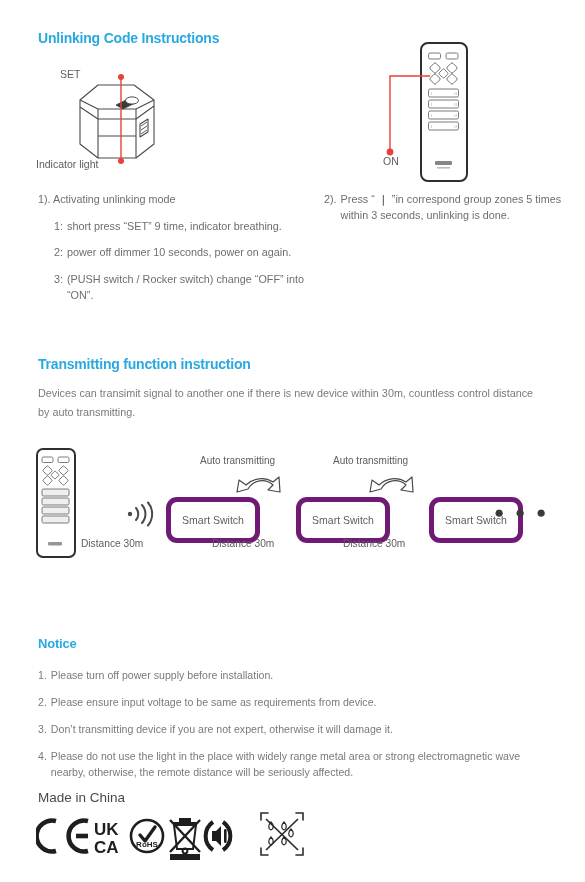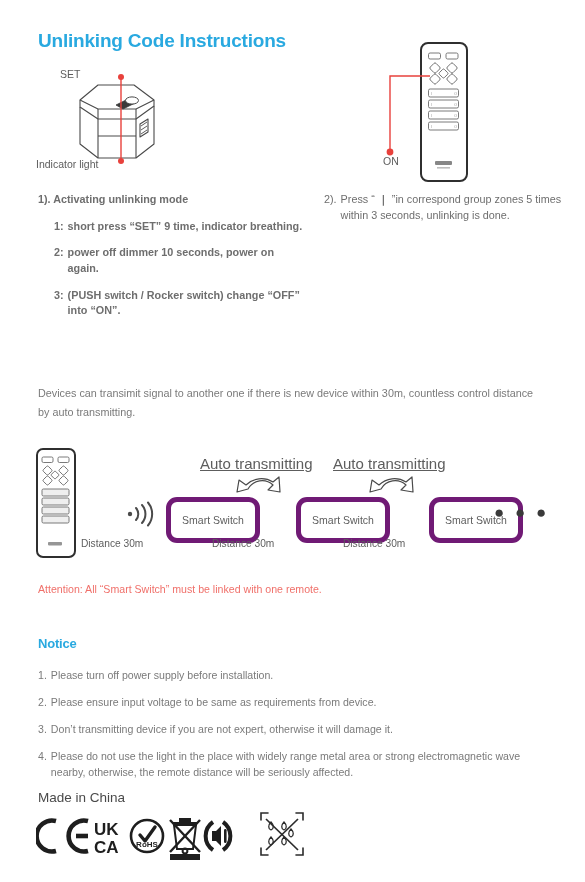--- a/index.html
+++ b/index.html
@@ -4,58 +4,58 @@
 <style>
   html,body{margin:0;padding:0;}
   body{
     width:585px;height:882px;background:#ffffff;
     font-family:"Liberation Sans","DejaVu Sans",sans-serif;
     color:#6e6e6e;position:relative;overflow:hidden;
   }
   .page{position:relative;width:585px;height:882px;}
 
   h2.section-title{
-    margin:0;font-size:19px;font-weight:bold;color:#29a9e0;
+    margin:0;font-size:14px;font-weight:bold;color:#29a9e0;
     letter-spacing:-0.2px;
   }
   .sec-unlink{position:absolute;left:38px;top:30px;}
   .sec-trans{position:absolute;left:38px;top:356px;}
   .sec-notice{position:absolute;left:38px;top:636px;}
   h2.notice-title{font-size:13px;}
 
   
   .dimmer-wrap{position:absolute;left:36px;top:62px;width:280px;height:115px;}
   .lbl{position:absolute;font-size:10.5px;color:#5d5d5d;white-space:nowrap;text-align:center;}
   .lbl-set{left:60px;top:68px;}
   .lbl-ind{left:36px;top:158px;}
 
   
   .remote-big{position:absolute;left:420px;top:42px;}
   .lbl-on{position:absolute;left:383px;top:155px;font-size:10.5px;color:#5d5d5d;}
 
   
-  .col-left{position:absolute;left:38px;top:192px;width:268px;font-weight:bold;}
+  .col-left{position:absolute;left:38px;top:192px;width:268px;}
   .col-right{position:absolute;left:324px;top:192px;width:248px;}
   .step{font-size:10.8px;line-height:1.45;color:#6e6e6e;margin:0 0 11px 0;}
   .sub{margin:0 0 11px 16px;font-size:10.8px;line-height:1.45;color:#6e6e6e;}
   .sub:last-child{margin-bottom:0;}
   .attention-bold{font-size:11px;font-weight:bold;color:#4a4a4a;line-height:1.5;margin:22px 0 0 0;}
   .hang{display:flex;gap:4px;}
   .hang .n{flex:0 0 auto;}
   .hang .t{flex:1 1 auto;}
 
   
   .trans-body{position:absolute;left:38px;top:384px;width:500px;
     font-size:10.8px;line-height:1.75;color:#7a7a7a;}
   .trans-diagram{position:absolute;left:30px;top:445px;width:545px;height:115px;}
   .sw-box{position:absolute;border:5px solid #701a75;border-radius:11px;
     width:84px;height:36px;display:flex;align-items:center;justify-content:center;
     font-size:10.5px;color:#5d5d5d;background:#fff;}
   .dist{position:absolute;font-size:10.2px;color:#5d5d5d;white-space:nowrap;}
-  .autotx{position:absolute;font-size:15px;color:#5d5d5d;white-space:nowrap;text-decoration:underline;}
+  .autotx{position:absolute;font-size:10px;color:#5d5d5d;white-space:nowrap;}
   .dots{position:absolute;font-size:17px;color:#3a3a3a;letter-spacing:3px;}
   .attention-red{position:absolute;left:38px;top:583px;font-size:10.6px;color:#f0706a;}
 
   
   .notice-list{position:absolute;left:38px;top:668px;width:510px;}
   .notice-item{font-size:10.6px;line-height:1.5;color:#7a7a7a;margin-bottom:11px;display:flex;gap:4px;}
   .notice-item .n{flex:0 0 auto;}
 
   
   .made{position:absolute;left:38px;top:790px;font-size:13.5px;color:#4a4a4a;}
@@ -157,20 +157,21 @@
     </div>
   </div>
 
   <div class="col-right">
     <div class="step hang">
       <span class="n">2).</span>
       <span class="t"><span>Press “</span><span style="font-weight:bold;color:#3a3a3a;padding:0 4px;">❘</span><span>”in correspond group zones 5 times within 3 seconds, unlinking is done.</span></span>
     </div>
   </div>
 
+  <h2 class="section-title sec-trans">Transmitting function instruction</h2>
   <div class="trans-body">Devices can transimit signal to another one if there is new device within 30m, countless control distance by auto transmitting.</div>
 
   <div class="trans-diagram">
 
     <svg style="position:absolute;left:6px;top:3px;" width="40" height="110" viewBox="0 0 40 110">
       <rect x="1" y="1" width="38" height="108" rx="6" fill="#fff" stroke="#2f2f2f" stroke-width="2"></rect>
       <g stroke="#6b6b6b" stroke-width="0.9" fill="#fff">
         <rect x="6" y="9" width="11" height="5.5" rx="1.4"></rect>
         <rect x="22" y="9" width="11" height="5.5" rx="1.4"></rect>
       </g>
@@ -219,21 +220,20 @@
     <div class="autotx" style="left:170px;top:10px;">Auto transmitting</div>
     <div class="autotx" style="left:303px;top:10px;">Auto transmitting</div>
 
     <div class="dist" style="left:51px;top:93px;">Distance 30m</div>
     <div class="dist" style="left:182px;top:93px;">Distance 30m</div>
     <div class="dist" style="left:313px;top:93px;">Distance 30m</div>
 
     <div class="dots" style="left:464px;top:58px;">● ● ●</div>
   </div>
 
-  <div class="attention-red">Attention: All “Smart Switch” must be linked with one remote.</div>
 
   <h2 class="section-title notice-title sec-notice">Notice</h2>
 
   <div class="notice-list">
     <div class="notice-item">
       <span class="n">1.</span>
       <span>Please turn off power supply before installation.</span>
     </div>
     <div class="notice-item">
       <span class="n">2.</span>

